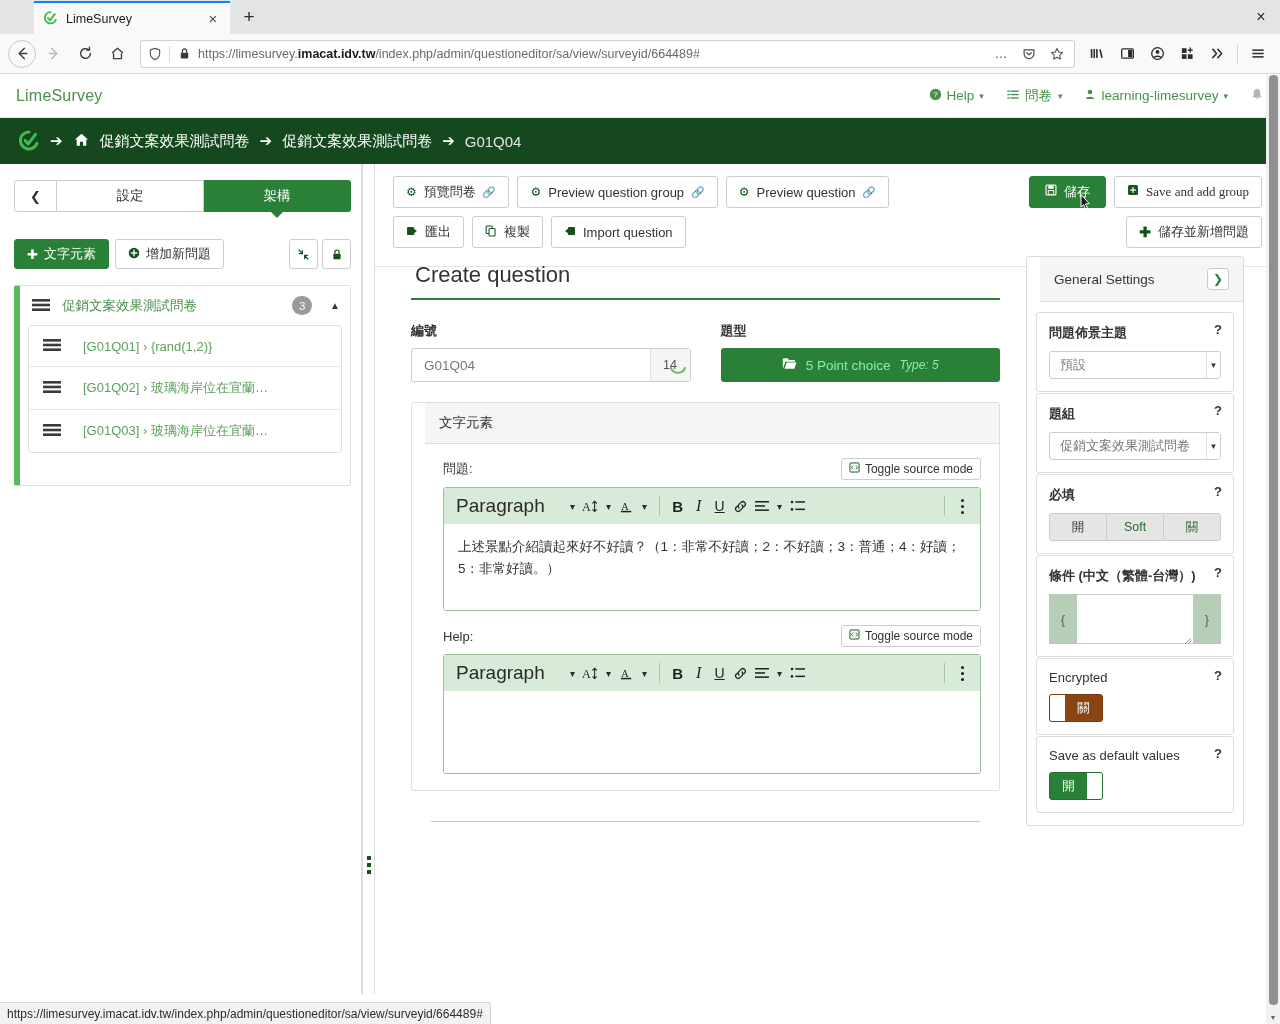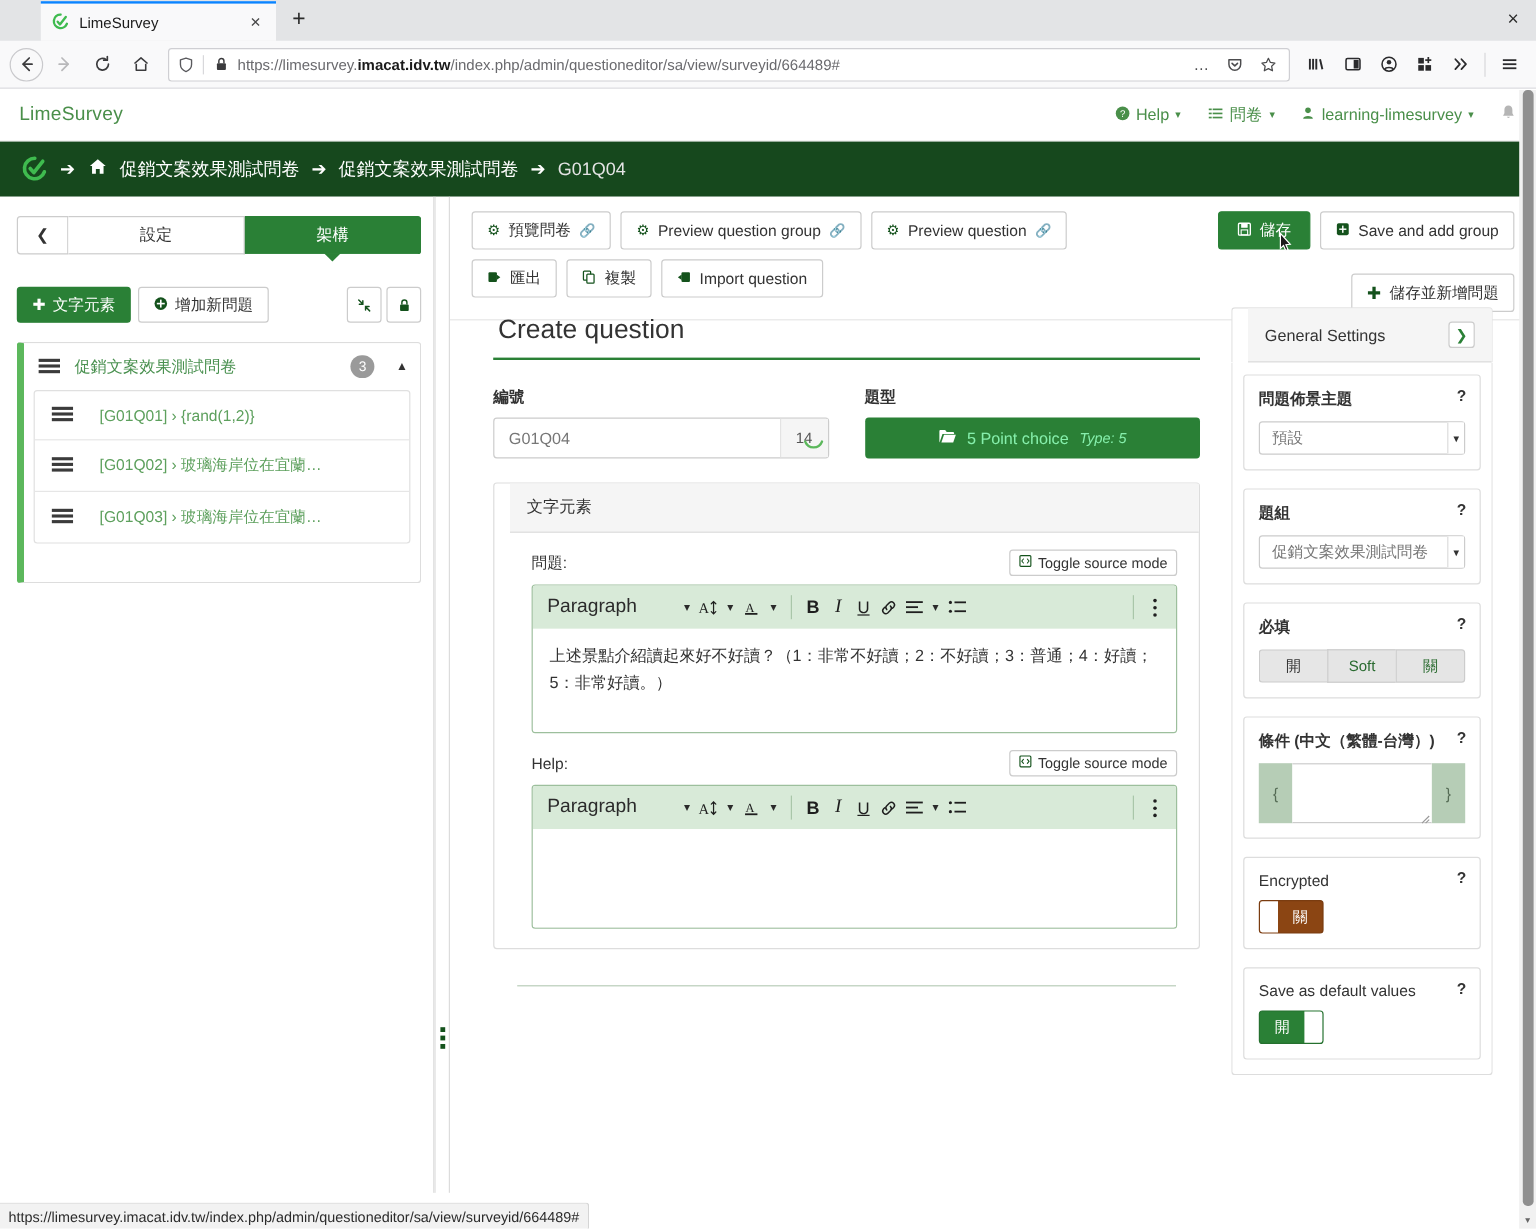--- a/index.html
+++ b/index.html
@@ -204,21 +204,21 @@
     position: relative; min-height: 72px;
   }
   .tb-row { display: flex; gap: 8px; margin-bottom: 8px; }
   .tb-btn {
     background: #fff; border: 1px solid #ccc; border-radius: 3px;
     height: 32px; padding: 0 12px; display: flex; align-items: center;
     gap: 7px; font-size: 13px; color: #333; white-space: nowrap;
   }
   .tb-btn .gear { color: #14521c; font-size: 12px; }
   .tb-btn .ext { font-size: 11px; color: #333; }
-  .tb-right { position: absolute; right: 18px; top: 12px; display: flex; flex-direction: column; align-items: flex-end; gap: 20px; }
+  .tb-right { position: absolute; right: 18px; top: 12px; display: flex; flex-direction: column; align-items: flex-end; gap: 8px; font-family: Liberation Serif, serif; }
   .tb-right-row { display: flex; gap: 8px; }
   .btn-save {
     background: #2a8036; border: 1px solid #2a8036; color: #fff;
     height: 32px; padding: 0 15px; border-radius: 3px;
     display: flex; align-items: center; gap: 7px; font-size: 13px;
     position: relative;
   }
   .cursor-ptr {
     position: absolute; left: 48px; top: 16px; width: 16px; height: 20px;
     pointer-events: none;
@@ -271,21 +271,21 @@
     margin-left: auto; border: 1px solid #ccc; border-radius: 3px; background: #fff;
     height: 22px; padding: 0 7px; display: flex; align-items: center; gap: 5px;
     font-size: 12px; color: #333;
   }
   .ed-wrap { border: 1px solid #9dbf9d; border-radius: 3px; overflow: hidden; }
   .ed-toolbar {
     background: #d8ead8; height: 36px; display: flex; align-items: center;
     padding: 0 8px; gap: 2px;
   }
   .ed-para {
-    font-size: 16px; color: #2b2b2b; padding-left: 4px; width: 112px;
+    font-size: 19px; color: #2b2b2b; padding-left: 4px; width: 112px;
     display: flex; align-items: center;
   }
   .ed-cv { color: #2b2b2b; font-size: 10px; padding: 0 4px; }
   .ed-ic {
     display: flex; align-items: center; justify-content: center;
     min-width: 19px; height: 28px; color: #1f1f1f; font-size: 14px;
   }
   .ed-ic.bold { font-weight: bold; font-size: 15px; }
   .ed-ic.ital { font-style: italic; font-family: "Liberation Serif", serif; font-size: 16px; }
   .ed-ic.und { text-decoration: underline; font-size: 14px; }
@@ -296,21 +296,21 @@
   }
   .ed-area.q { min-height: 86px; }
   .ed-area.h { min-height: 82px; }
 
   .bottom-rule { margin: 30px 20px 0 20px; height: 1px; background: #b9cdb9; }
 
   
   .settings { width: 218px; flex: 0 0 218px; }
   .set-card {
     border: 1px solid #ddd; border-radius: 3px; background: #fff;
-    padding: 11px 12px 12px 12px; margin-bottom: 15px; position: relative;
+    padding: 11px 12px 12px 12px; margin-bottom: 1px; position: relative;
   }
   .set-title { font-size: 13px; font-weight: bold; color: #333; margin-bottom: 9px; }
   .set-title.norm { font-weight: normal; }
   .set-help {
     position: absolute; right: 11px; top: 9px; color: #333;
     font-size: 13px; font-weight: bold;
   }
   .set-select {
     width: 100%; height: 28px; border: 1px solid #ccc; border-radius: 3px;
     background: #fff; display: flex; align-items: center; padding: 0 0 0 10px;

